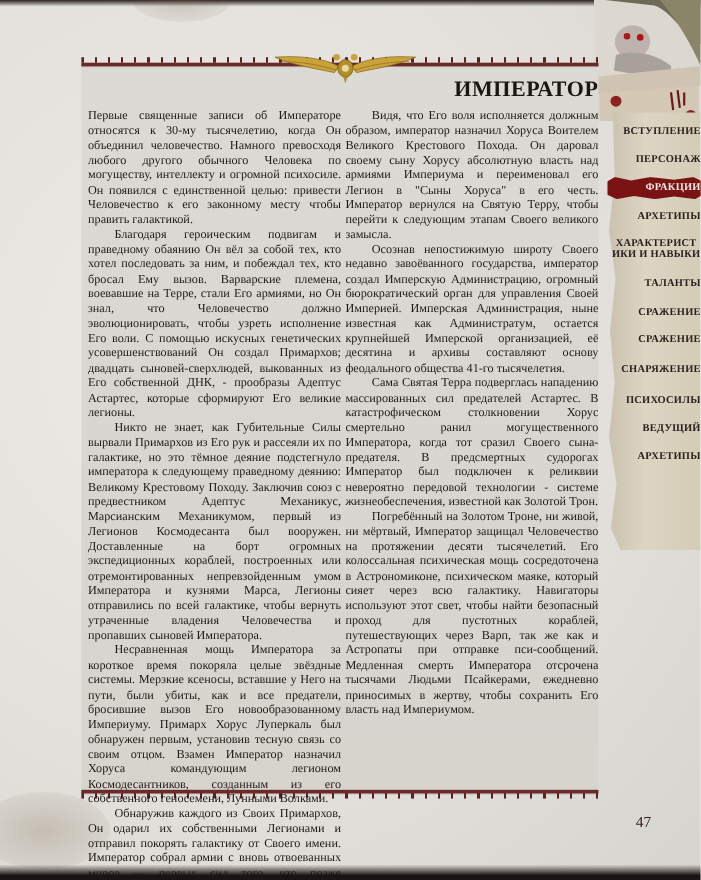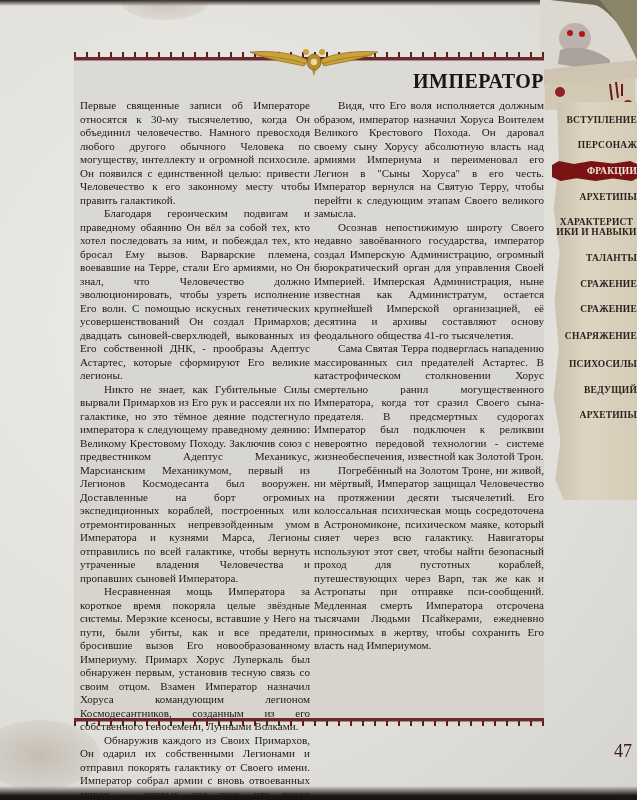--- a/index.html
+++ b/index.html
@@ -74,21 +74,21 @@
     color:#f2e6e0;
   }
   .nav-item.active::before {
     content:""; position:absolute; left:-4px; right:-2px; top:3px; bottom:3px;
     background:#7a1414;
     clip-path: polygon(0 20%, 8% 0, 25% 15%, 45% 0, 70% 12%, 90% 0, 100% 20%, 100% 80%, 92% 100%, 70% 88%, 50% 100%, 28% 86%, 10% 100%, 0 80%);
     z-index:0;
   }
   .nav-item span { position:relative; z-index:1; }
   .page-number {
-    position:absolute; left:578px; top:741px; font-size:18px; color:#3a1a1e;margin-left:36px;
+    position:absolute; left:578px; top:741px; font-size:14px; color:#3a1a1e;
   }
 </style>
 </head>
 <body>
 
 <div class="page-edge-top"></div>
 <div class="stain" style="left:120px;top:-20px;width:90px;height:40px;"></div>
 <div class="stain" style="left:-20px;top:720px;width:120px;height:70px;"></div>
 
 <svg class="gargoyle" viewBox="0 0 97 110">

